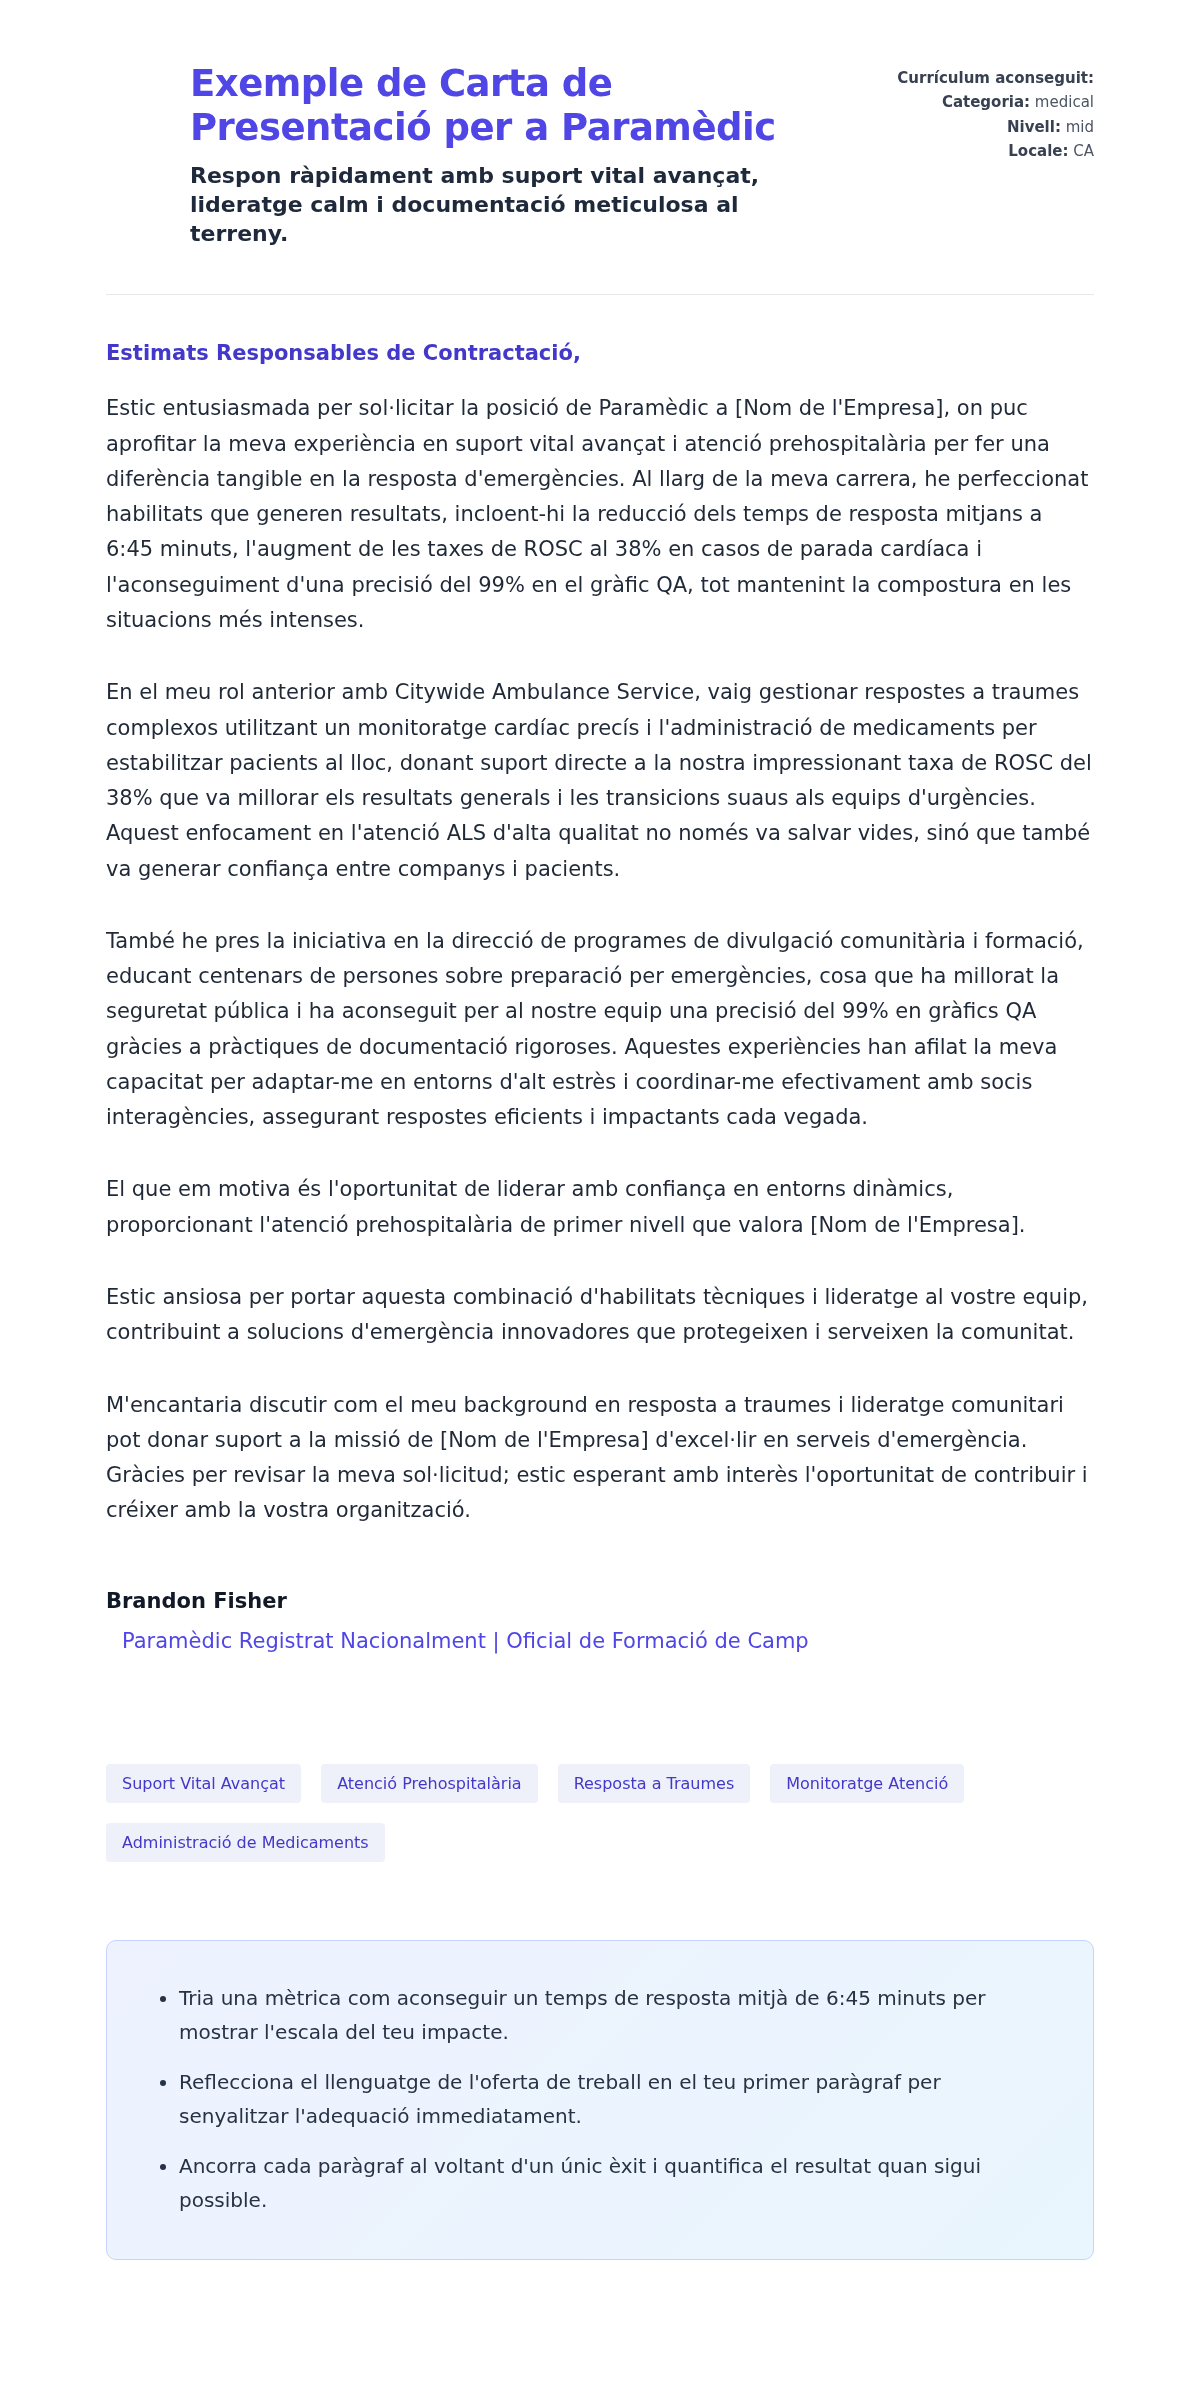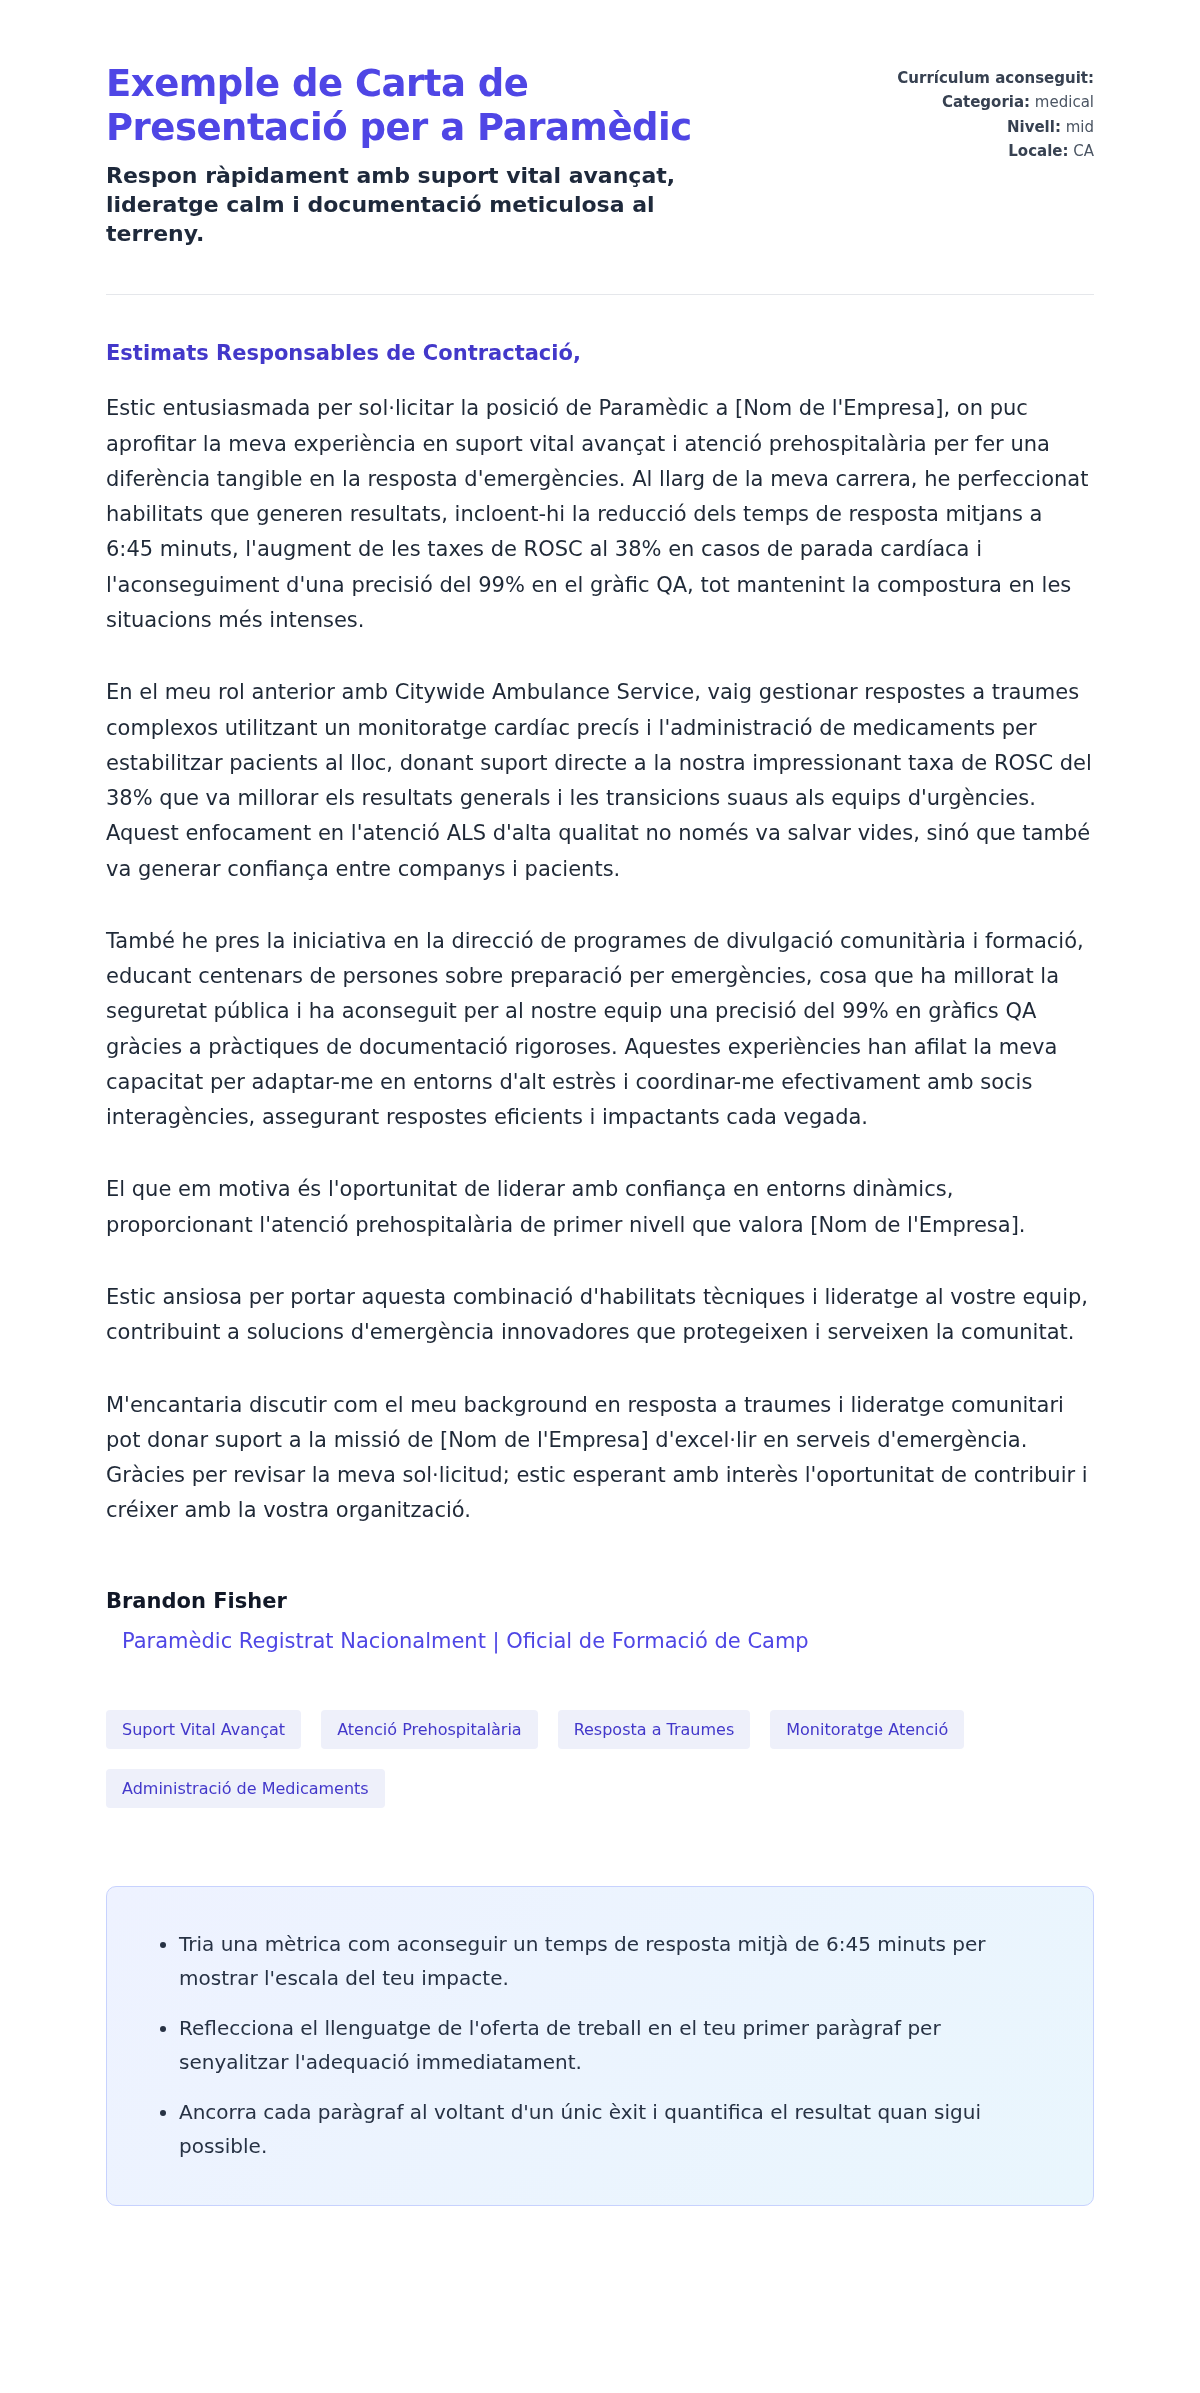--- a/index.html
+++ b/index.html
@@ -12,23 +12,23 @@
   }
   .page {
     width: 988px;
     margin: 0 auto;
     padding: 62px 0 70px;
   }
 
   
   .header {
     display: flex;
-    justify-content: space-between;
+    justify-content: flex-end;
     align-items: flex-start;
-    gap: 40px;
+    gap: 22px;
   }
   .header-left { max-width: 620px; }
   .page-title {
     margin: 0 0 12px;
     font-size: 37px;
     line-height: 1.18;
     font-weight: bold;
     letter-spacing: -0.5px;
     color: var(--accent, #4f46e5);
   }
@@ -78,21 +78,21 @@
     color: #111827;
   }
   .sig-title {
     margin: 16px;
     font-size: 21px;
     color: var(--accent, #4f46e5);
   }
 
   
   .skills {
-    margin-top: 57px;
+    margin-top: 111px;
     display: flex;
     flex-wrap: wrap;
     gap: 20px;
   }
   .chip {
     display: inline-block;
     background: var(--chip-bg, #eef0fa);
     color: var(--accent-deep, #4338ca);
     font-size: 16px;
     line-height: 1.2;

